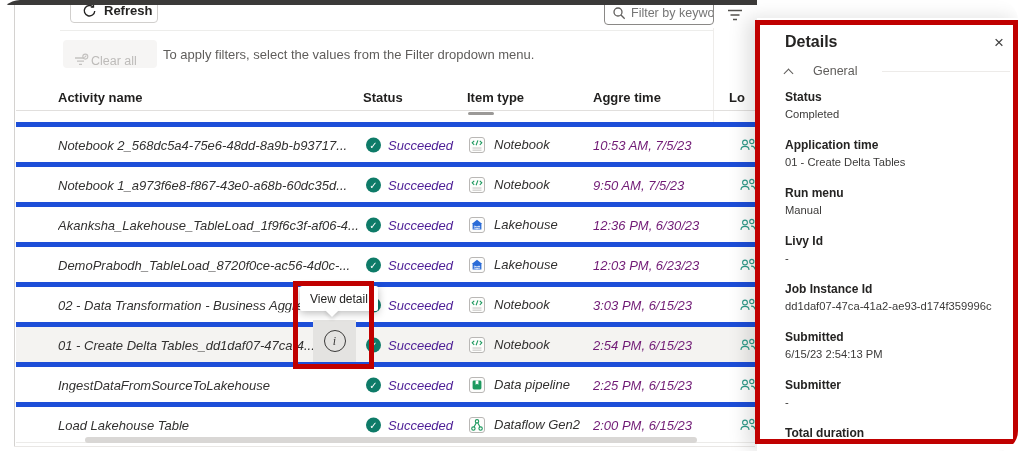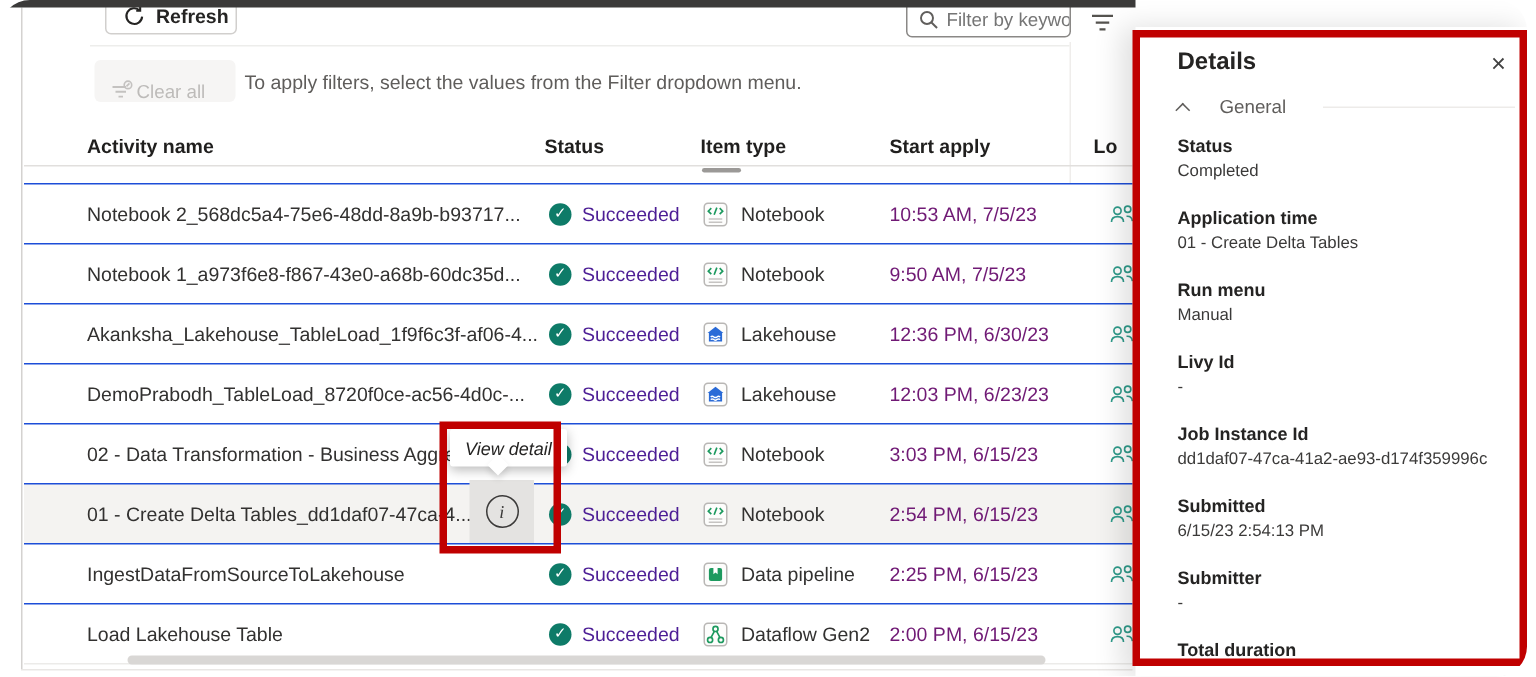--- a/index.html
+++ b/index.html
@@ -27,37 +27,37 @@
     padding:8px 4px 0 7px; overflow:hidden; z-index:10; }
   .search-box input { border:none; outline:none; width:90px; font-size:12.5px; color:#767674;
     font-family:"Liberation Sans","DejaVu Sans",sans-serif; background:transparent; }
   .filter-btn { position:absolute; left:727px; top:6px; width:20px; height:18px; background:transparent; border:none; }
 
   
   .col-head { position:absolute; top:90px; font-size:13px; font-weight:700; color:#201f1e; z-index:2; }
   .head-line { position:absolute; left:16px; top:110px; width:739px; height:1px; background:#e1dfdd; }
   .mini-thumb { position:absolute; left:468px; top:112px; width:26px; height:3px; background:#9b9997; border-radius:2px; }
   .rows { position:absolute; left:16px; top:122px; width:739px; border-bottom:1px solid #ecebe9; z-index:1; }
-  .row { position:relative; height:40px; border-top:1px solid #1d4ed8; background:#fff; }
+  .row { position:relative; height:40px; border-top:5px solid #1d4ed8; background:#fff;font-style:italic; }
   .row.hl { background:#f4f3f1; }
   .cell { position:absolute; top:50%; transform:translateY(-50%); white-space:nowrap; }
   .c-name { left:42px; font-size:13px; color:#323130; max-width:300px; overflow:hidden; }
   .c-status { left:350px; display:flex; align-items:center; gap:7px; }
   .chk { display:inline-flex; width:15px; height:15px; border-radius:50%; background:#0e7b68; color:#fff;
     font-size:10px; line-height:15px; align-items:center; justify-content:center; font-weight:700; }
   .stxt { font-size:13px; color:#4c1d95; }
   .c-item { left:452px; display:flex; align-items:center; gap:8px; font-size:13px; color:#323130; }
   .c-time { left:577px; font-size:13px; color:#701a75; }
   .c-ppl { left:722px; }
   .hscroll { position:absolute; left:85px; top:437px; width:612px; height:6px; background:#d9d7d5; border-radius:3px; z-index:3; }
 
   
   .tooltip { position:absolute; left:300px; top:286px; height:25px; padding:0 10px; background:#fff;
     border-radius:2px; box-shadow:0 2px 8px rgba(0,0,0,.28); font-size:12px; color:#252423;
-    display:flex; align-items:center; z-index:40;font-style:italic; }
+    display:flex; align-items:center; z-index:40; }
   .tooltip-caret { position:absolute; left:327px; top:305px; width:10px; height:10px; background:#fff;
     transform:rotate(45deg); box-shadow:2px 2px 4px rgba(0,0,0,.12); z-index:41; }
   .info-btn { position:absolute; left:313px; top:320px; width:43px; height:42px; background:#e4e3e1;
     display:flex; align-items:center; justify-content:center; z-index:20; border:none; }
   .info-circle { width:22px; height:22px; border:1.4px solid #3b3a39; border-radius:50%;
     display:flex; align-items:center; justify-content:center; font-size:12px; color:#3b3a39;
     font-family:"Liberation Serif","DejaVu Serif",serif; font-style:italic; }
 
   
   .details-panel { position:absolute; left:757px; top:18px; width:267px; height:433px; background:#fff;
@@ -126,21 +126,21 @@
   </div>
   <button class="filter-btn">
     <svg width="16" height="14" viewBox="0 0 16 14">
         <path d="M1 2.5 h14 M3.5 7 h9 M6 11.5 h4" stroke="#55534f" stroke-width="1.5" fill="none"></path>
       </svg>
   </button>
 
   <div class="col-head" style="left:58px">Activity name</div>
   <div class="col-head" style="left:363px">Status</div>
   <div class="col-head" style="left:467px">Item type</div>
-  <div class="col-head" style="left:593px">Start apply</div>
+  <div class="col-head" style="left:593px">Aggre time</div>
   <div class="col-head" style="left:729px">Lo</div>
   <div class="head-line"></div>
   <div class="mini-thumb"></div>
 
   <div class="rows">
 
     <div class="row">
       <span class="cell c-name">Notebook 2_568dc5a4-75e6-48dd-8a9b-b93717...</span>
       <span class="cell c-status">
         <span class="chk">✓</span>

